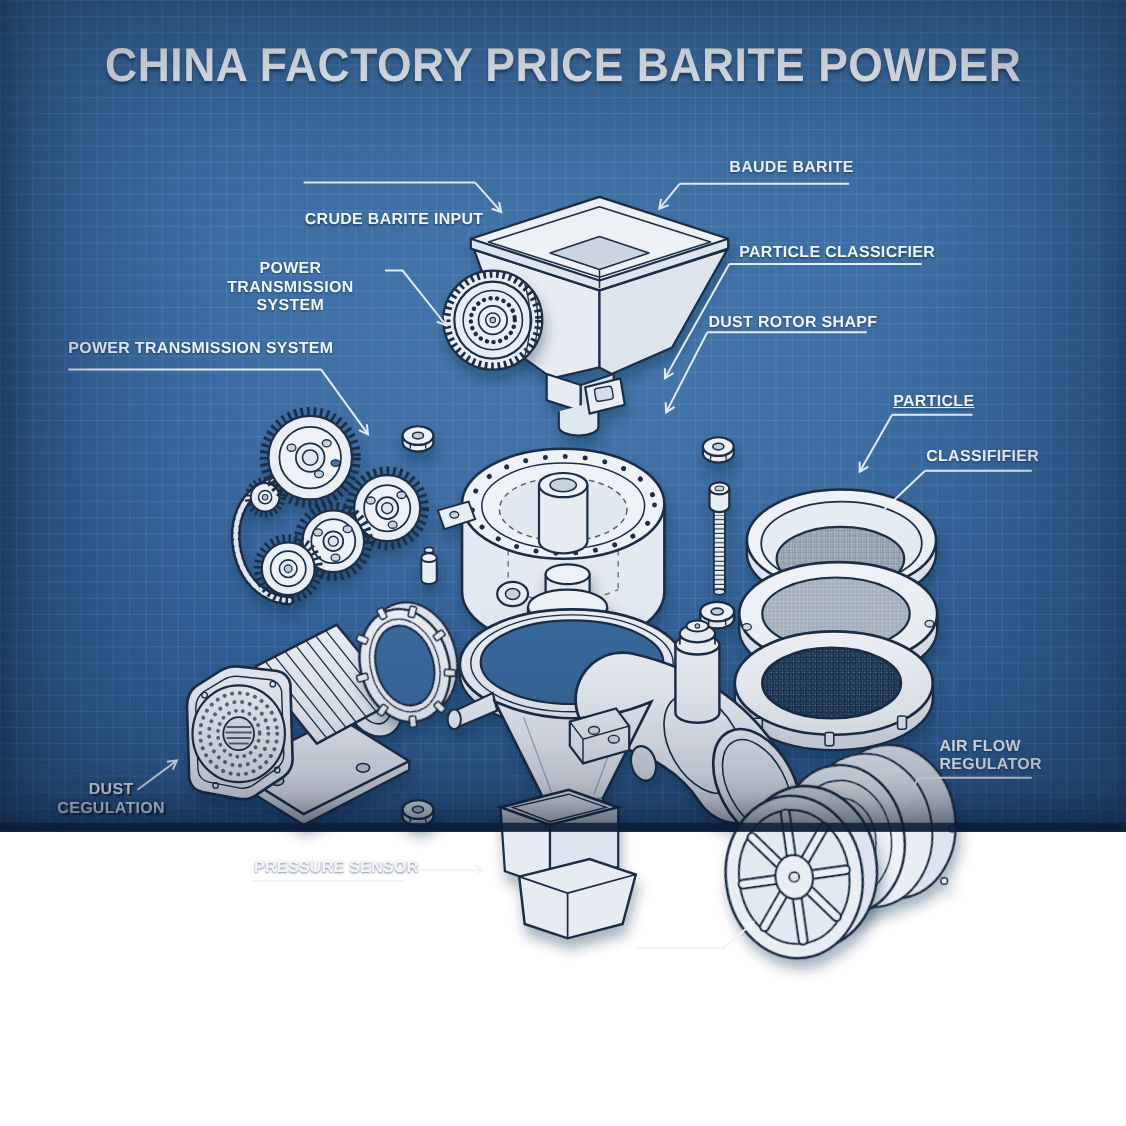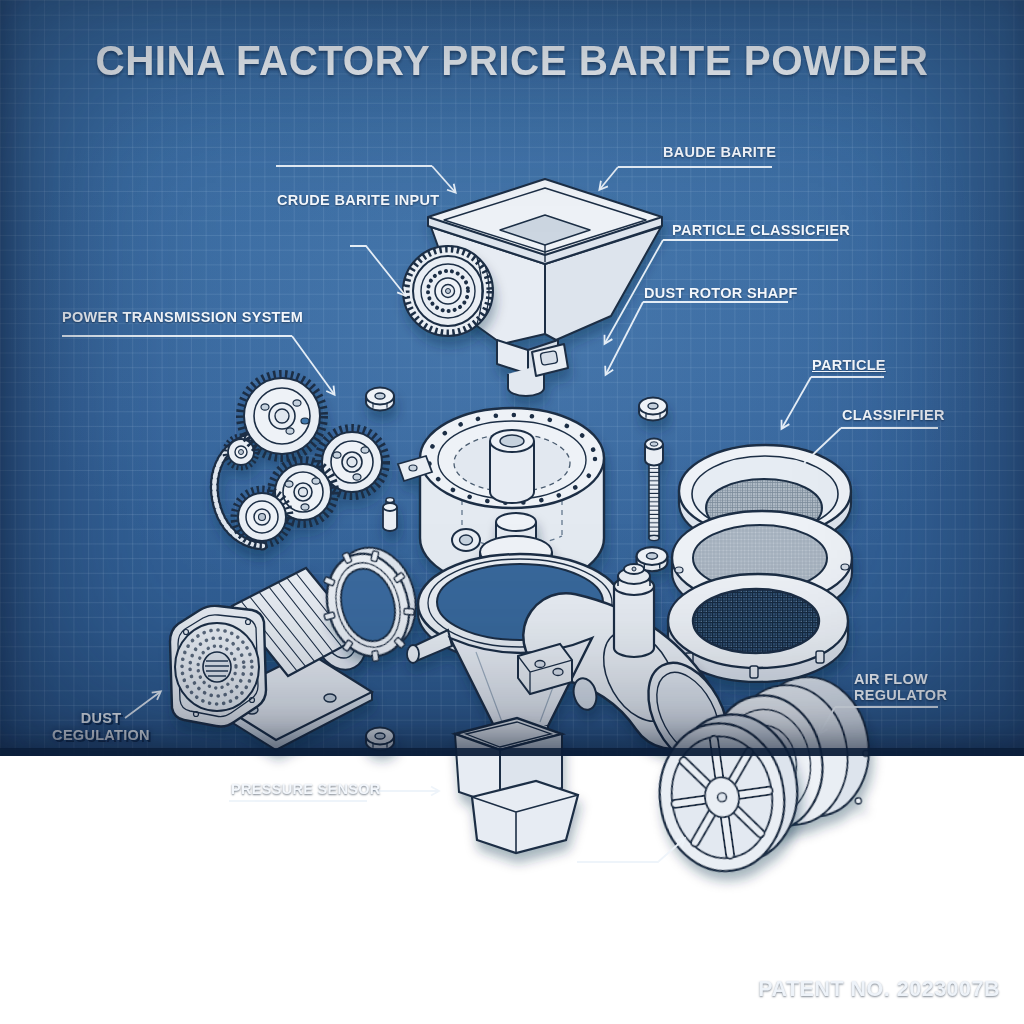--- a/index.html
+++ b/index.html
@@ -363,37 +363,38 @@
       <path d="M577,862 H658 L684,839" marker-end="url(#arw)"></path>
     </g>
   </svg>
 
   <div class="title">CHINA FACTORY PRICE BARITE POWDER</div>
 
   <div class="lbl" style="left:277px;top:146px;margin-top:46px;">CRUDE BARITE INPUT</div>
 
   <div class="lbl" style="left:663px;top:144px;">BAUDE BARITE</div>
 
+  <div class="lbl ctr" style="left:180px;top:236px;width:168px;">POWER TRANSMISSION
+SYSTEM</div>
 
   <div class="lbl" style="left:62px;top:309px;">POWER TRANSMISSION SYSTEM</div>
 
   <div class="lbl" style="left:672px;top:222px;">PARTICLE CLASSICFIER</div>
 
   <div class="lbl" style="left:644px;top:285px;">DUST ROTOR SHAPF</div>
 
   <div class="lbl" style="left:812px;top:357px;text-decoration:underline;">PARTICLE</div>
 
   <div class="lbl" style="left:842px;top:407px;">CLASSIFIFIER</div>
 
   <div class="lbl" style="left:854px;top:671px;line-height:16px;">AIR FLOW
 REGULATOR</div>
 
   <div class="lbl ctr lbl-dust" style="left:45px;top:710px;width:112px;">DUST
 CEGULATION</div>
 
   <div class="lbl" style="left:231px;top:781px;">PRESSURE SENSOR</div>
 
 
-  <div class="patent">PATENT NO. 2023007B</div>
 
   <div class="vignette"></div>
   <div class="bottomband"></div>
 </div>
 
 </body></html>

